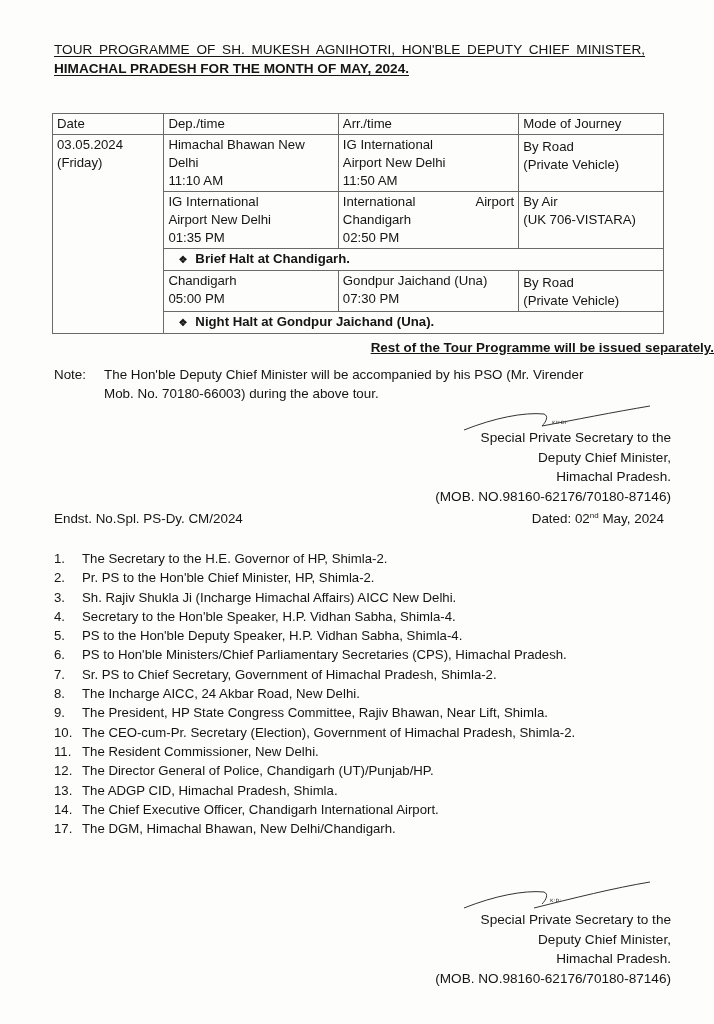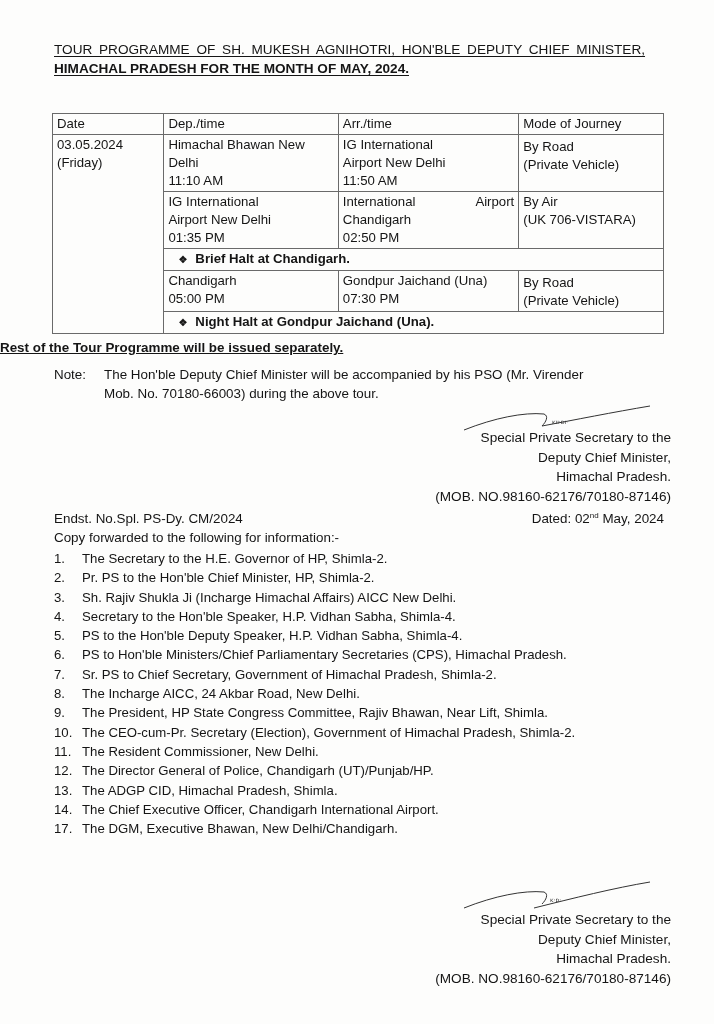--- a/index.html
+++ b/index.html
@@ -20,21 +20,21 @@
       border-collapse: collapse; font-size: 13.2px; line-height: 18px;
     }
     table.tour td {
       border: 1px solid #6a6a6a; vertical-align: top; padding: 1px 4px;
     }
     .c1 { width: 103px; } .c2 { width: 167px; margin-left: 32px; } .c3 { width: 173px; } .c4 { width: 137px; margin-top: 30px; }
     .halt { padding-left: 14px !important; font-weight: bold; }
     .halt .diamond { margin-right: 8px; font-size: 10px; }
     .just { display: flex; justify-content: flex-start; }
     .rest {
-      position: absolute; left: 0; width: 714px; top: 340px; text-align: left;
+      position: absolute; left: 0; width: 714px; top: 340px; text-align: right;
       text-decoration: underline; font-weight: bold; font-size: 13.4px;
     }
     .note { position: absolute; left: 54px; top: 365px; width: 630px; line-height: 19px; }
     .note .lbl { display: inline-block; width: 50px; }
     .note .txt { display: inline-block; }
     .note .line2 { padding-left: 50px; }
     .sig { position: absolute; right: 43px; text-align: right; line-height: 19.5px; font-size: 13.6px; }
     .sig1 { top: 428px; } .sig2 { top: 910px; }
     .sigmark { position: absolute; right: 60px; width: 200px; height: 30px; }
     .mark1 { top: 404px; } .mark2 { top: 880px; }
@@ -150,21 +150,20 @@
     <div>Special Private Secretary to the</div>
     <div>Deputy Chief Minister,</div>
     <div>Himachal Pradesh.</div>
     <div>(MOB. NO.98160-62176/70180-87146)</div>
   </div>
 
   <div class="endst">Endst. No.Spl. PS-Dy. CM/2024</div>
   <div class="dated">
     <span>Dated: 02</span><sup>nd</sup><span> May, 2024</span>
   </div>
-  <div class="copyfwd">Copy forwarded to the following for information:-</div>
 
   <ol class="list" id="recipients">
       <li>
         <span class="num">1.</span>
         <span>The Secretary to the H.E. Governor of HP, Shimla-2.</span>
       </li>
       <li>
         <span class="num">2.</span>
         <span>Pr. PS to the Hon'ble Chief Minister, HP, Shimla-2.</span>
       </li>
@@ -211,21 +210,21 @@
       <li>
         <span class="num">13.</span>
         <span>The ADGP CID, Himachal Pradesh, Shimla.</span>
       </li>
       <li>
         <span class="num">14.</span>
         <span>The Chief Executive Officer, Chandigarh International Airport.</span>
       </li>
       <li>
         <span class="num">17.</span>
-        <span>The DGM, Executive Bhawan, New Delhi/Chandigarh.</span>
+        <span>The DGM, Himachal Bhawan, New Delhi/Chandigarh.</span>
       </li>
     </ol>
 
   <svg class="sigmark mark2" viewBox="0 0 200 30">
     <path d="M10 28 C40 16, 70 10, 90 12 C95 14, 92 20, 88 24 M80 28 C120 18, 160 8, 196 2" stroke="#333" stroke-width="1" fill="none"></path>
     <text x="96" y="22" font-size="6" fill="#333" font-family="DejaVu Sans, sans-serif">ĸ·ɒ·</text>
   </svg>
 
   <div class="sig sig2">
     <div>Special Private Secretary to the</div>

